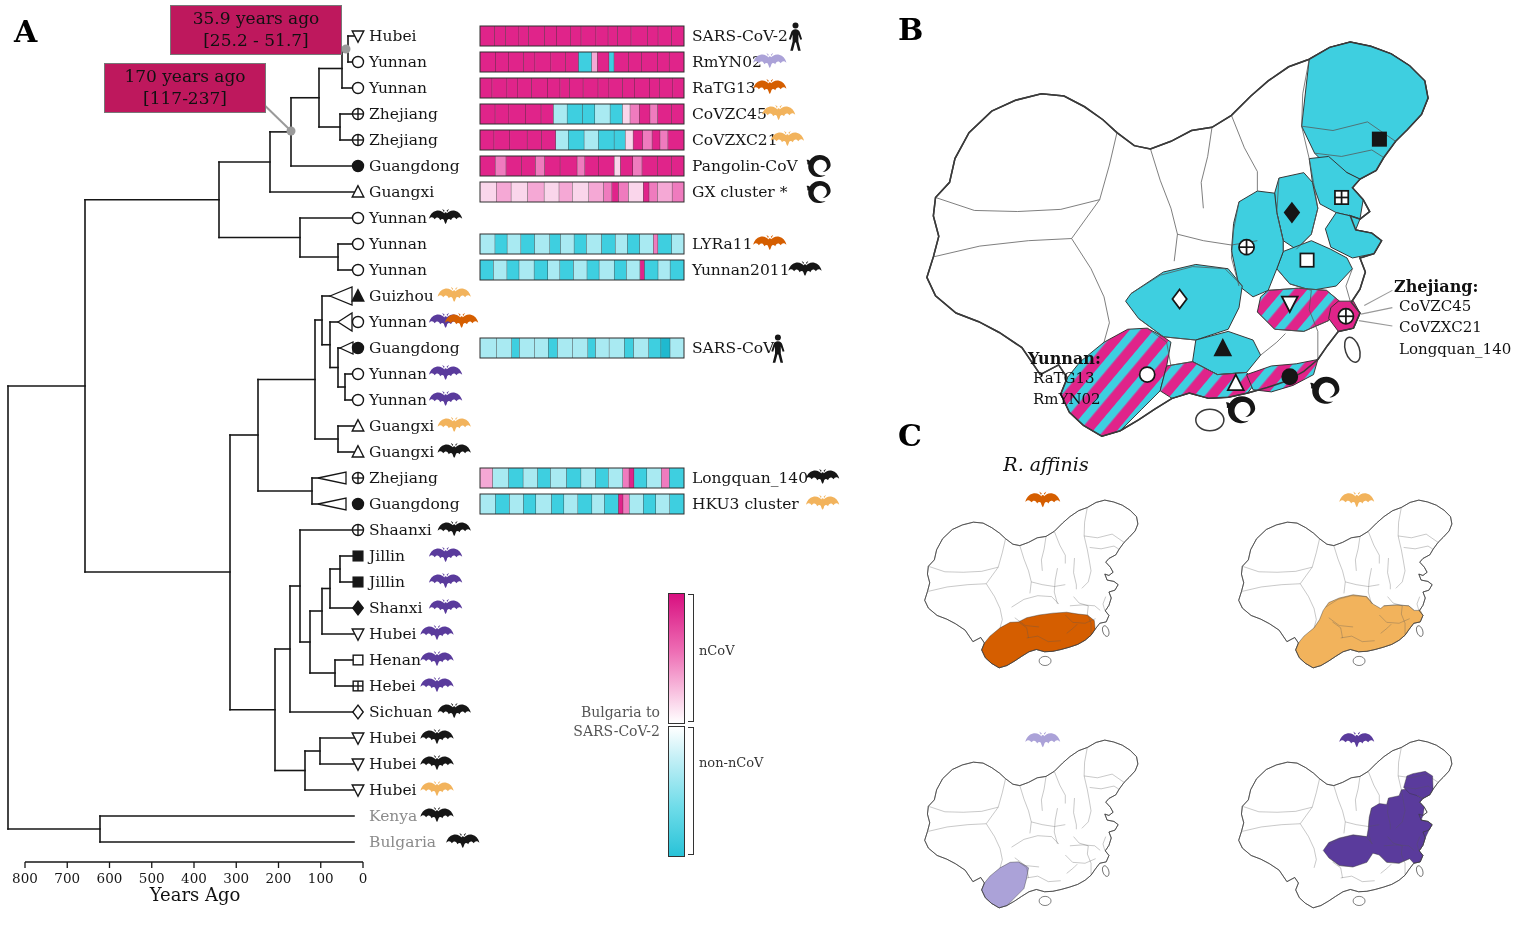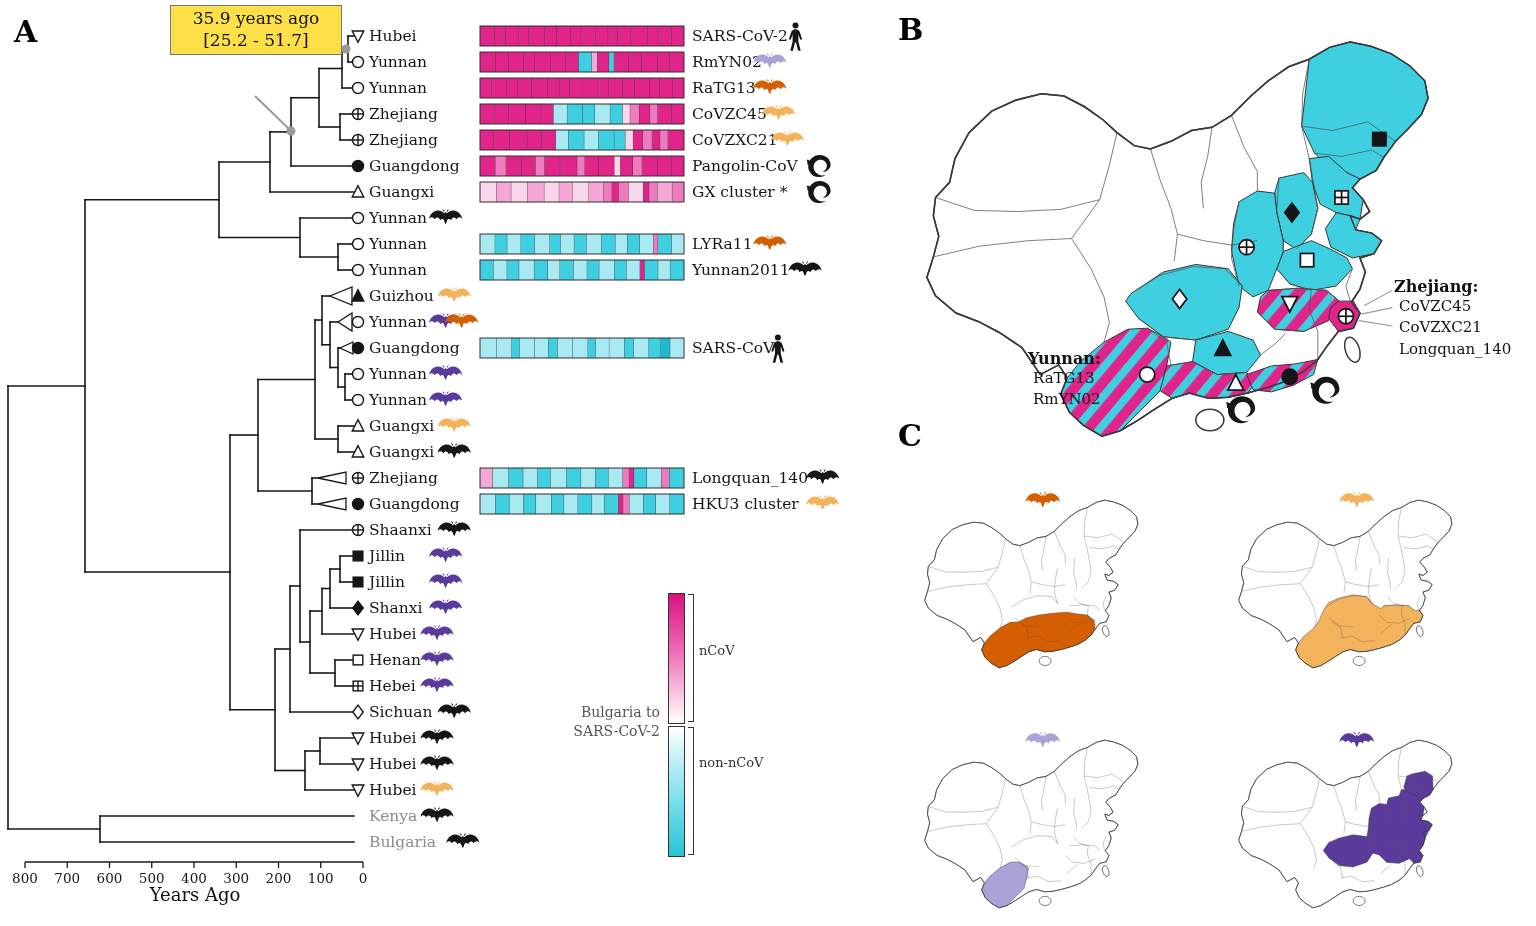--- a/index.html
+++ b/index.html
@@ -12,21 +12,21 @@
   #map-c0{left:908px;top:490px;}
   #map-c1{left:1222px;top:490px;}
   #map-c2{left:908px;top:730px;}
   #map-c3{left:1222px;top:730px;}
 
   .panel-letter{position:absolute;font-weight:bold;font-size:30px;color:#000;}
   #pa{left:14px;top:14px;}
   #pb{left:898px;top:12px;}
   #pc{left:898px;top:418px;}
 
-  .ann{position:absolute;background:#fde047;border:1.6px solid #777;padding:2px 10px;
+  .ann{position:absolute;background:#be185d;border:1.6px solid #777;padding:2px 10px;
        text-align:center;font-size:17px;line-height:1.28;color:#111;z-index:5;}
   .ann1{left:170px;top:5px;width:150px;}
   .ann2{left:104px;top:63px;width:140px;}
 
   .axis-title{position:absolute;left:110px;top:884px;width:170px;text-align:center;
               font-size:18px;color:#111;}
 
   .legend{position:absolute;left:560px;top:585px;width:230px;height:300px;}
   .legend-title{position:absolute;left:0;top:118px;width:100px;text-align:right;
                 font-size:14px;color:#555;line-height:1.35;}
@@ -727,20 +727,24 @@
       <line x1="320.75" y1="862" x2="320.75" y2="868" class="axis-tick"></line>
       <text x="320.75" y="883" class="axis-tick-label">100</text>
       <line x1="363" y1="862" x2="363" y2="868" class="axis-tick"></line>
       <text x="363" y="883" class="axis-tick-label">0</text>
     </svg>
 
   <div class="ann ann1">
     <div>35.9 years ago</div>
     <div>[25.2 - 51.7]</div>
   </div>
+  <div class="ann ann2">
+    <div>170 years ago</div>
+    <div>[117-237]</div>
+  </div>
 
   <div class="axis-title">Years Ago</div>
 
   <div class="legend">
     <div class="legend-title">
       <span>Bulgaria to</span><br>
       <span>SARS-CoV-2</span>
     </div>
     <div class="grad grad-top"></div>
     <div class="grad grad-bottom"></div>
@@ -821,20 +825,21 @@
     <div class="item">CoVZC45</div>
     <div class="item">CoVZXC21</div>
     <div class="item">Longquan_140</div>
   </div>
   <div class="map-label yn">
     <div class="map-label-title">Yunnan:</div>
     <div class="item">RaTG13</div>
     <div class="item">RmYN02</div>
   </div>
 
+  <div class="species-title t0">R. affinis</div>
 
   <svg id="map-c0" width="276" height="193" viewBox="0 0 600 420">
       <path d="M57,152 L62,130 L75,106 L96,86 L118,76 L142,70 L163,72 L182,82 L199,94 L212,106 L228,118 L243,121 L262,114 L281,104 L300,101 L318,90 L336,72 L352,58 L371,45 L390,38 L409,27 L428,22 L447,26 L466,33 L483,44 L497,58 L500,74 L494,89 L481,103 L470,114 L459,129 L452,141 L437,149 L430,157 L440,168 L446,179 L437,186 L428,183 L433,196 L448,199 L457,206 L450,218 L437,222 L442,235 L437,251 L429,263 L437,273 L431,287 L417,290 L407,303 L398,316 L385,327 L369,336 L351,342 L333,347 L315,351 L297,352 L279,347 L263,352 L247,362 L232,372 L215,382 L198,387 L181,377 L168,365 L160,348 L166,333 L158,321 L141,330 L124,305 L103,291 L84,281 L63,273 L44,257 L36,240 L42,221 L47,202 L42,183 L44,166 Z" class="map-outline"></path>
       <ellipse cx="298" cy="372" rx="13" ry="10" class="map-outline"></ellipse>
       <ellipse cx="430" cy="307" rx="6.5" ry="12" transform="rotate(-18 430 307)" class="map-outline"></ellipse>
       <polygon points="198,387 181,377 168,365 160,348 166,333 178,318 200,300 222,288 240,287 258,278 285,272 315,268 345,266 370,270 390,272 405,284 407,303 398,316 385,327 369,336 351,342 333,347 315,351 297,352 279,347 263,352 247,362 232,372 215,382" fill="#D55E00" class="region"></polygon>
       <polyline points="212,106 205,136 196,168 160,177 120,179 80,178 44,166" class="interior-line"></polyline>
       <polyline points="42,221 85,211 130,206 170,204 196,168" class="interior-line"></polyline>
       <polyline points="170,204 188,232 200,258 205,282 200,300" class="interior-line"></polyline>
       <polyline points="243,121 252,150 262,176 268,200 265,225" class="interior-line"></polyline>

